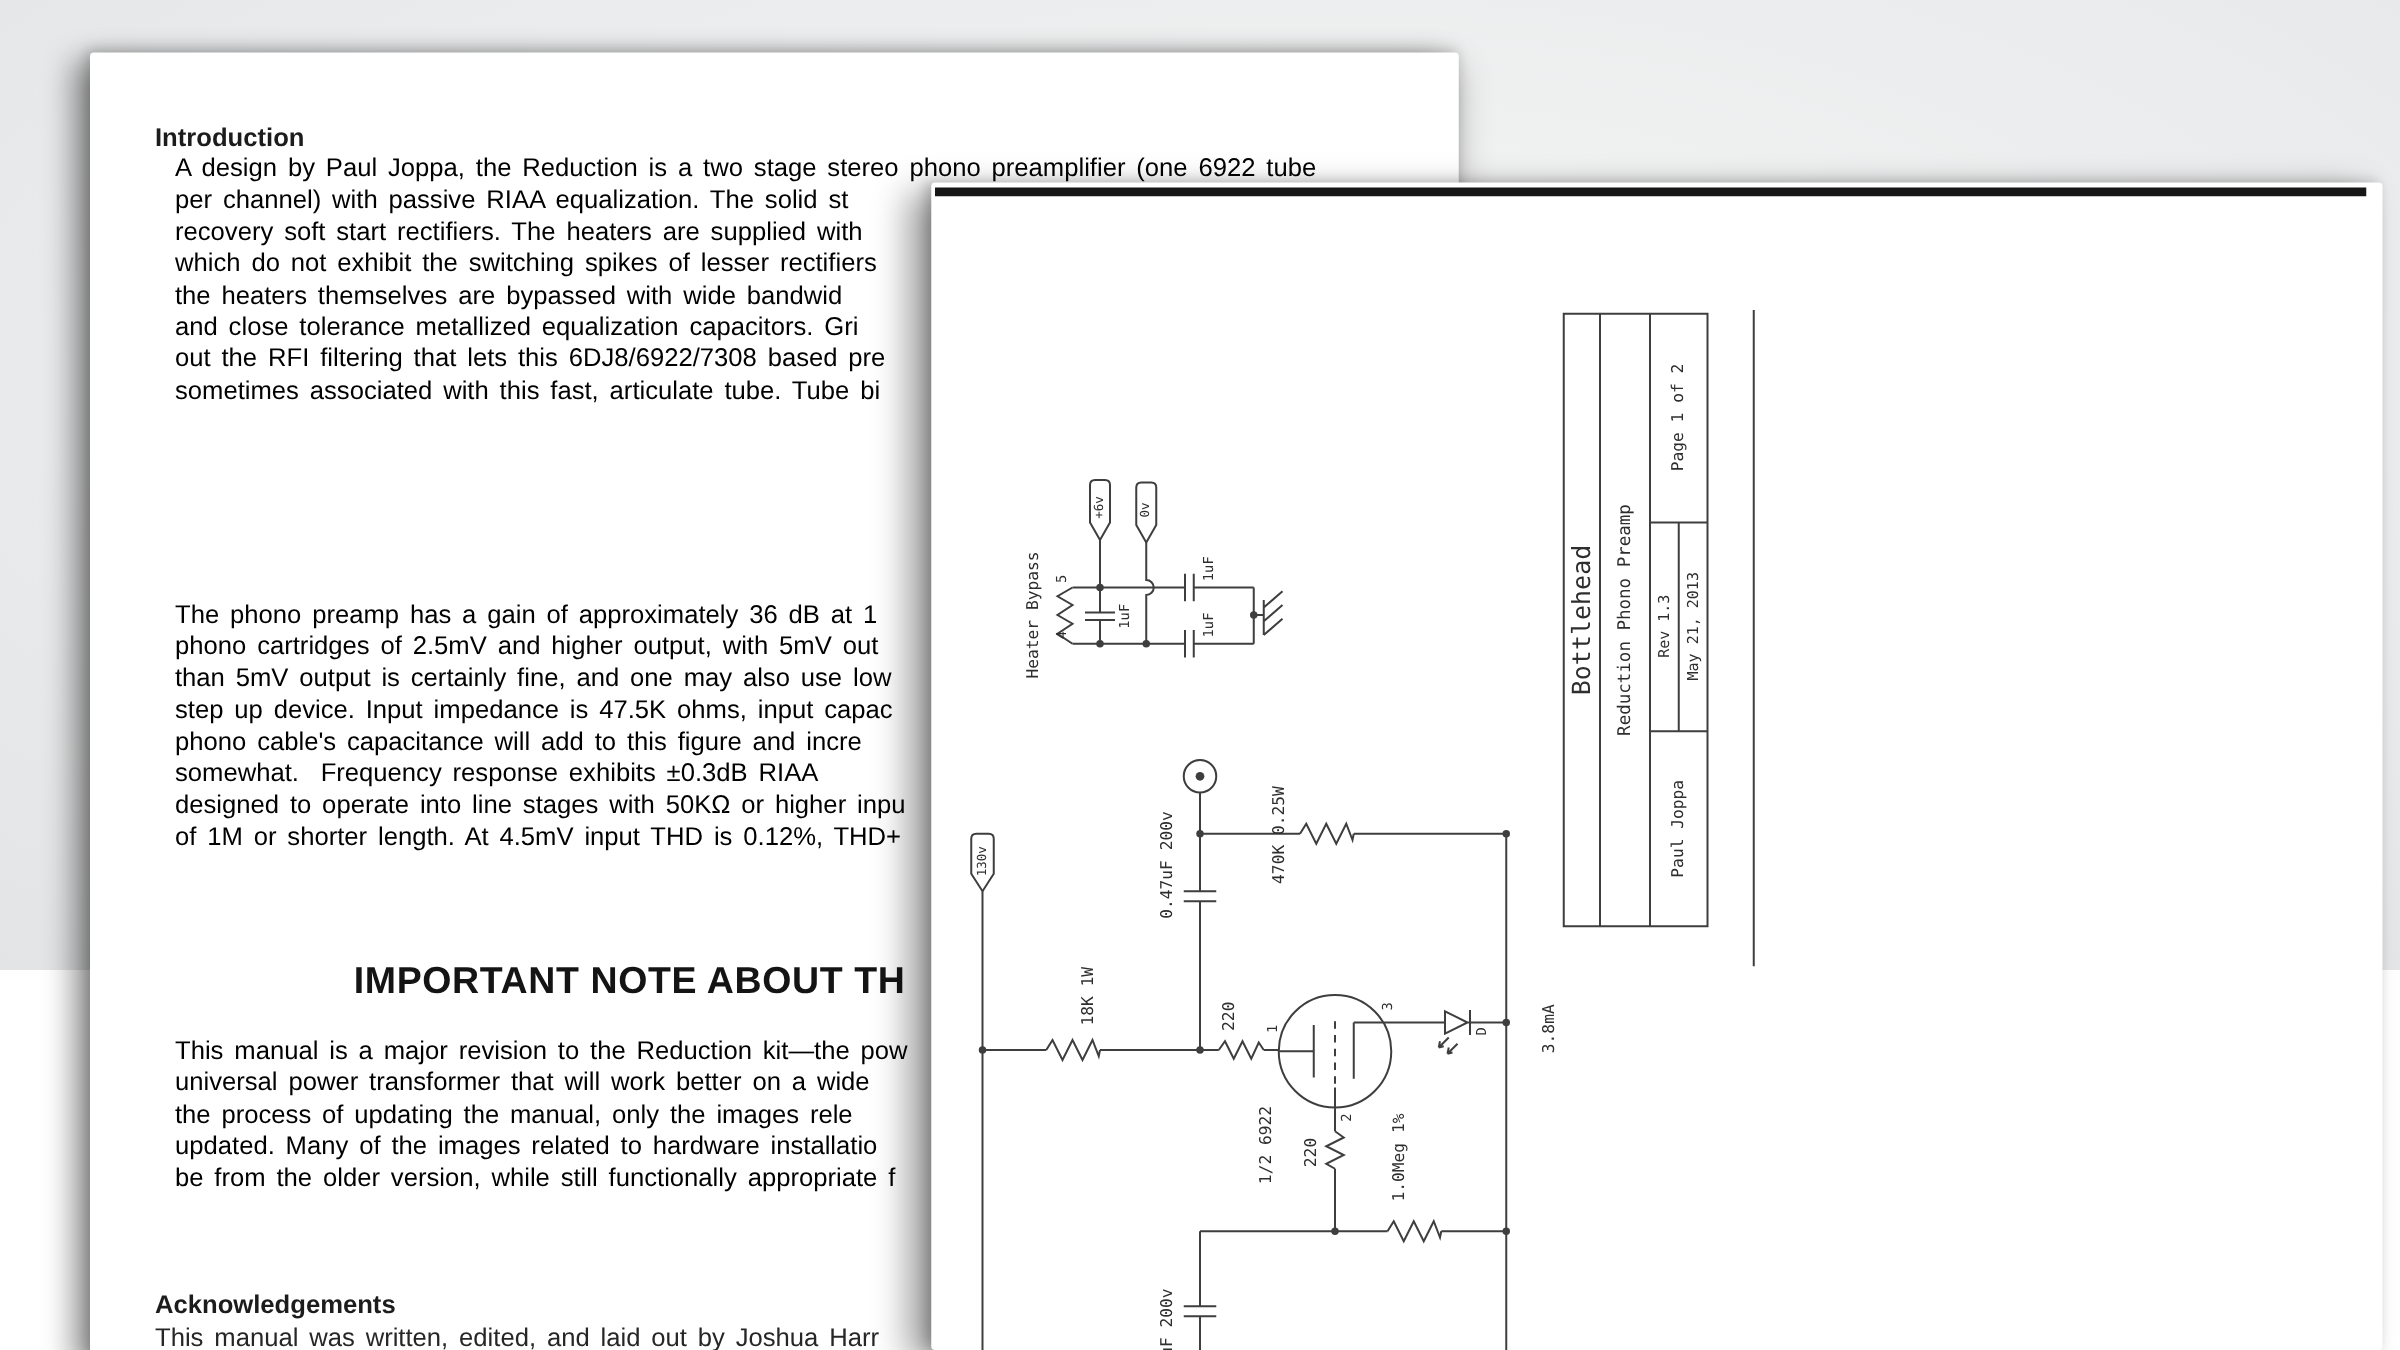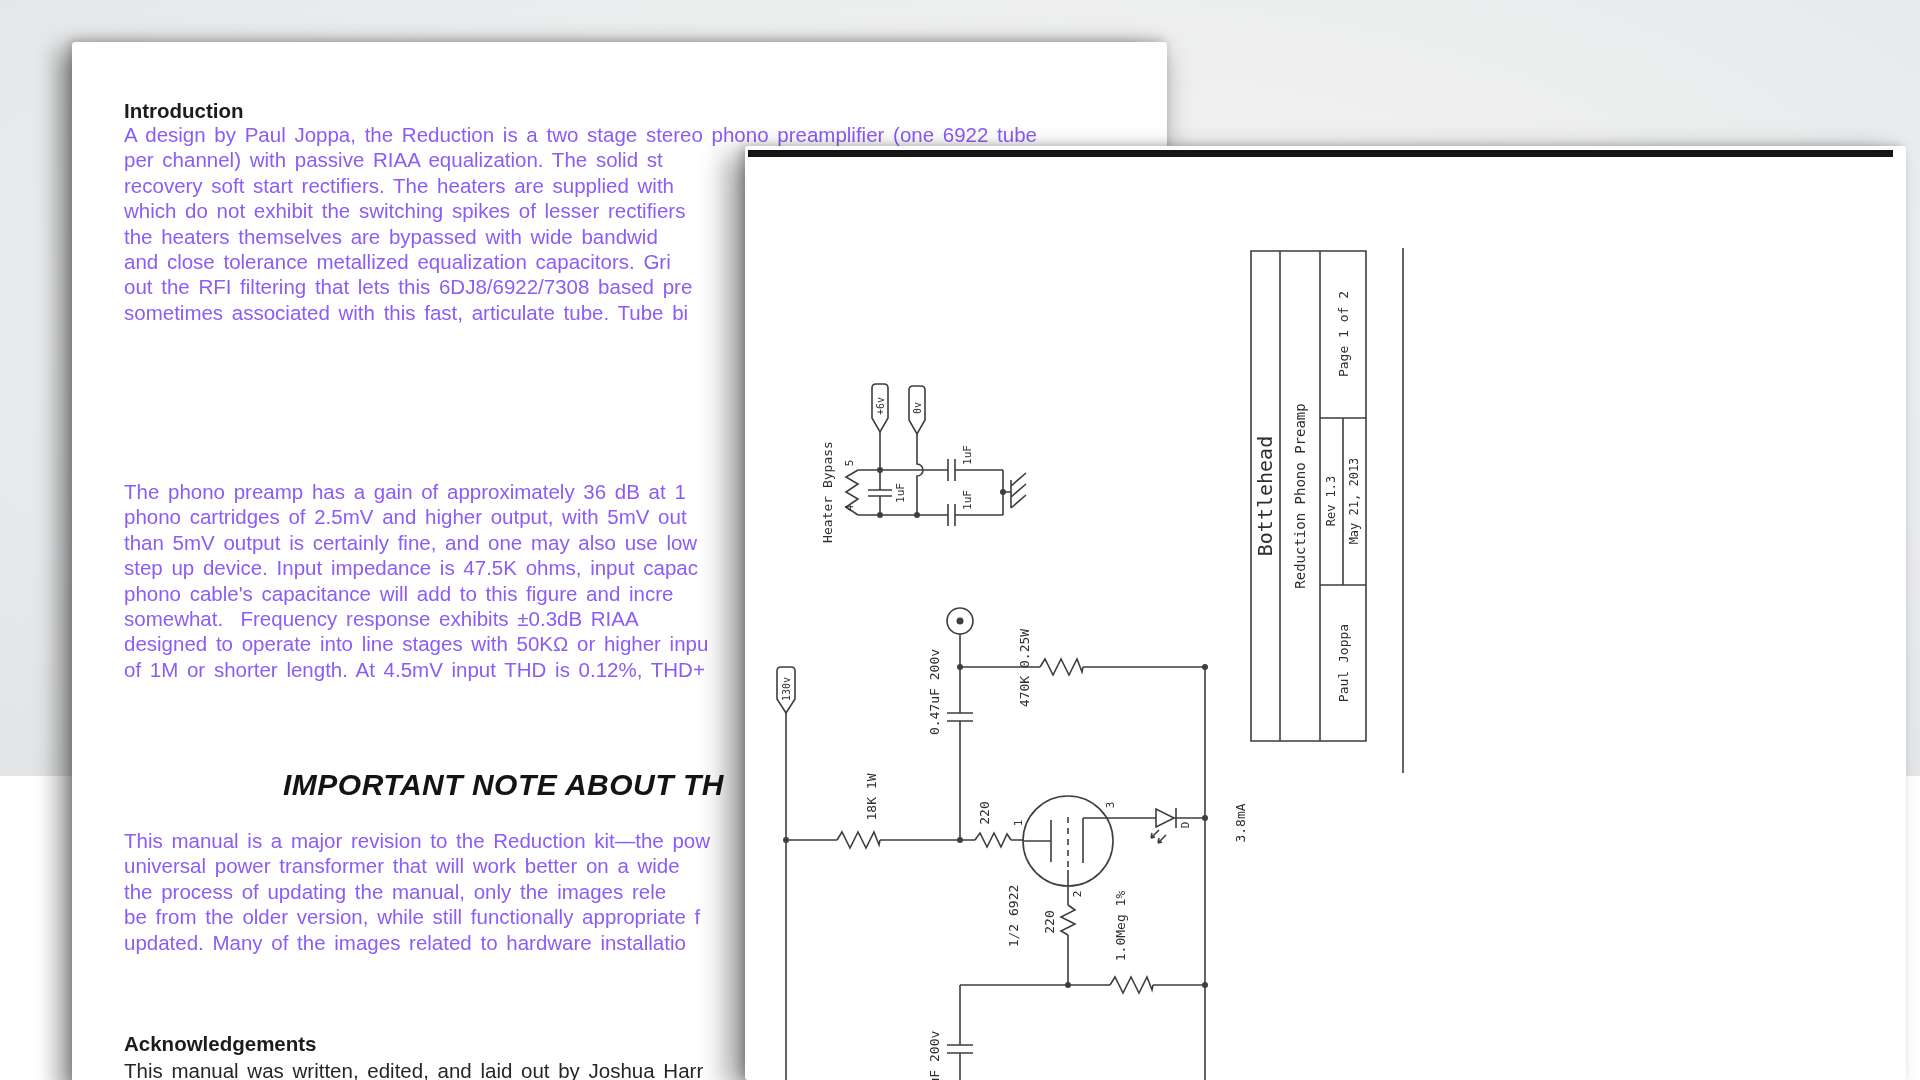--- a/index.html
+++ b/index.html
@@ -5,24 +5,24 @@
   html,body{margin:0;padding:0;}
   body{width:1920px;height:1080px;overflow:hidden;font-family:"Liberation Sans",sans-serif;}
   .stage{position:relative;width:1920px;height:776px;
     background:radial-gradient(ellipse at 55% 40%, #f5f5f5 0%, #eaebec 65%, #e3e4e5 100%);}
   .page{position:absolute;background:#ffffff;border-radius:3px;}
   .back-page{left:72px;top:42px;width:1095px;height:1046px;z-index:1;
     box-shadow:-14px 6px 24px rgba(0,0,0,.35), -2px -2px 10px rgba(0,0,0,.18), 0 10px 30px rgba(0,0,0,.20);}
   .front-page{left:745px;top:146px;width:1161px;height:934px;z-index:2;
     box-shadow:-18px 8px 28px rgba(0,0,0,.38), -4px 0 10px rgba(0,0,0,.22);}
   .doc-text{position:absolute;color:#262626;font-size:20.5px;line-height:25.4px;}
-  .doc-para{position:absolute;left:52px;color:#8b5cf6;font-size:20.5px;line-height:25.4px;}
+  .doc-para{position:absolute;left:68px;color:#000000;font-size:20.5px;line-height:25.4px;}
   .doc-line{white-space:pre;word-spacing:3px;}
   .doc-heading{position:absolute;left:52px;color:#1c1c1c;font-size:20.5px;font-weight:bold;white-space:pre;}
-  .note-heading{position:absolute;left:211px;top:726px;color:#141414;font-size:30px;font-weight:bold;white-space:pre;letter-spacing:.5px;font-style:italic;}
+  .note-heading{position:absolute;left:211px;top:726px;color:#141414;font-size:30px;font-weight:bold;white-space:pre;letter-spacing:.5px;}
   svg.schem{position:absolute;left:0;top:0;}
   svg.schem .w{stroke:#3e3e3e;stroke-width:1.6;fill:none;}
   svg.schem .dot{fill:#3e3e3e;stroke:none;}
   svg.schem text{font-family:"DejaVu Sans Mono",monospace;fill:#2e2e2e;}
   .s10{font-size:10px}.s11{font-size:11px}.s13{font-size:13px}
   .s12{font-size:12px}.s14{font-size:14px}.s20{font-size:20px}
 </style>
 </head>
 <body>
 
@@ -53,22 +53,22 @@
       <div class="doc-line">designed to operate into line stages with 50KΩ or higher inpu</div>
       <div class="doc-line">of 1M or shorter length. At 4.5mV input THD is 0.12%, THD+</div>
     </div>
 
     <div class="note-heading">IMPORTANT NOTE ABOUT TH</div>
 
     <div class="doc-para" style="top:786px">
       <div class="doc-line">This manual is a major revision to the Reduction kit—the pow</div>
       <div class="doc-line">universal power transformer that will work better on a wide</div>
       <div class="doc-line">the process of updating the manual, only the images rele</div>
+      <div class="doc-line">updated. Many of the images related to hardware installatio</div>
       <div class="doc-line">be from the older version, while still functionally appropriate f</div>
-      <div class="doc-line">updated. Many of the images related to hardware installatio</div>
     </div>
 
     <div class="doc-heading" style="top:990px">Acknowledgements</div>
     <div class="doc-text doc-line" style="left:52px;top:1016px">This manual was written, edited, and laid out by Joshua Harr</div>
   </div>
 
   <div class="page front-page">
     <svg class="schem" width="1161" height="934" viewBox="0 0 1161 934">
 
       <rect x="3" y="4" width="1145" height="7" fill="#161616"></rect>

